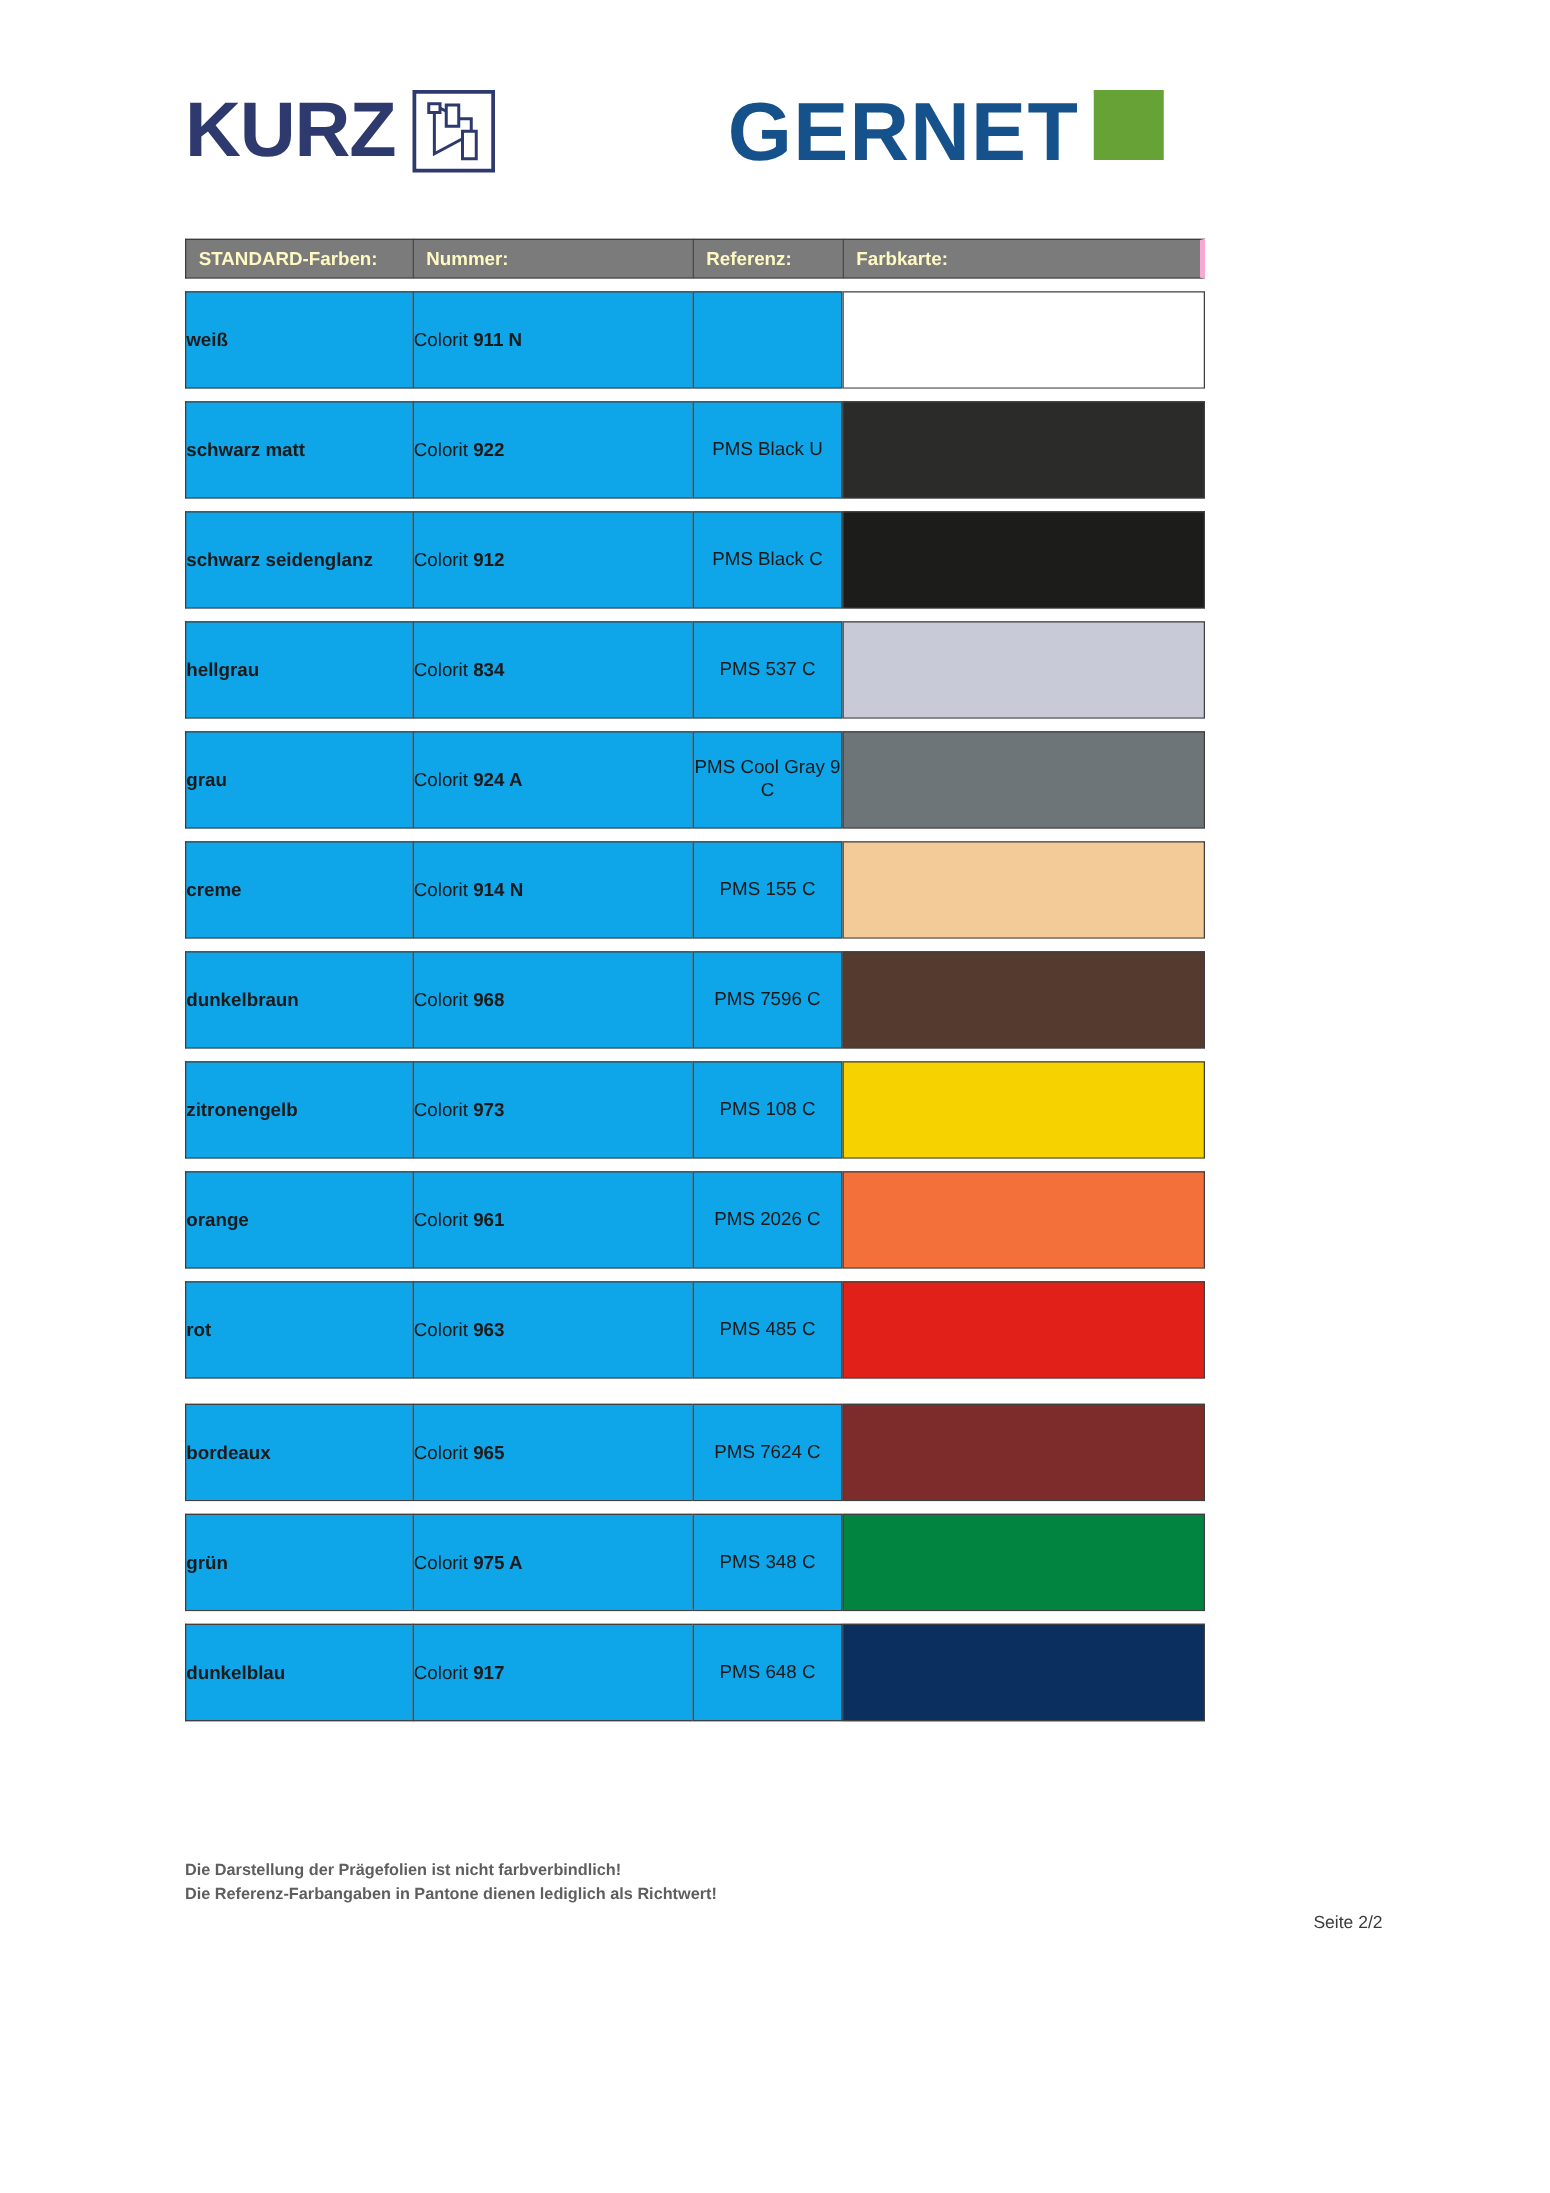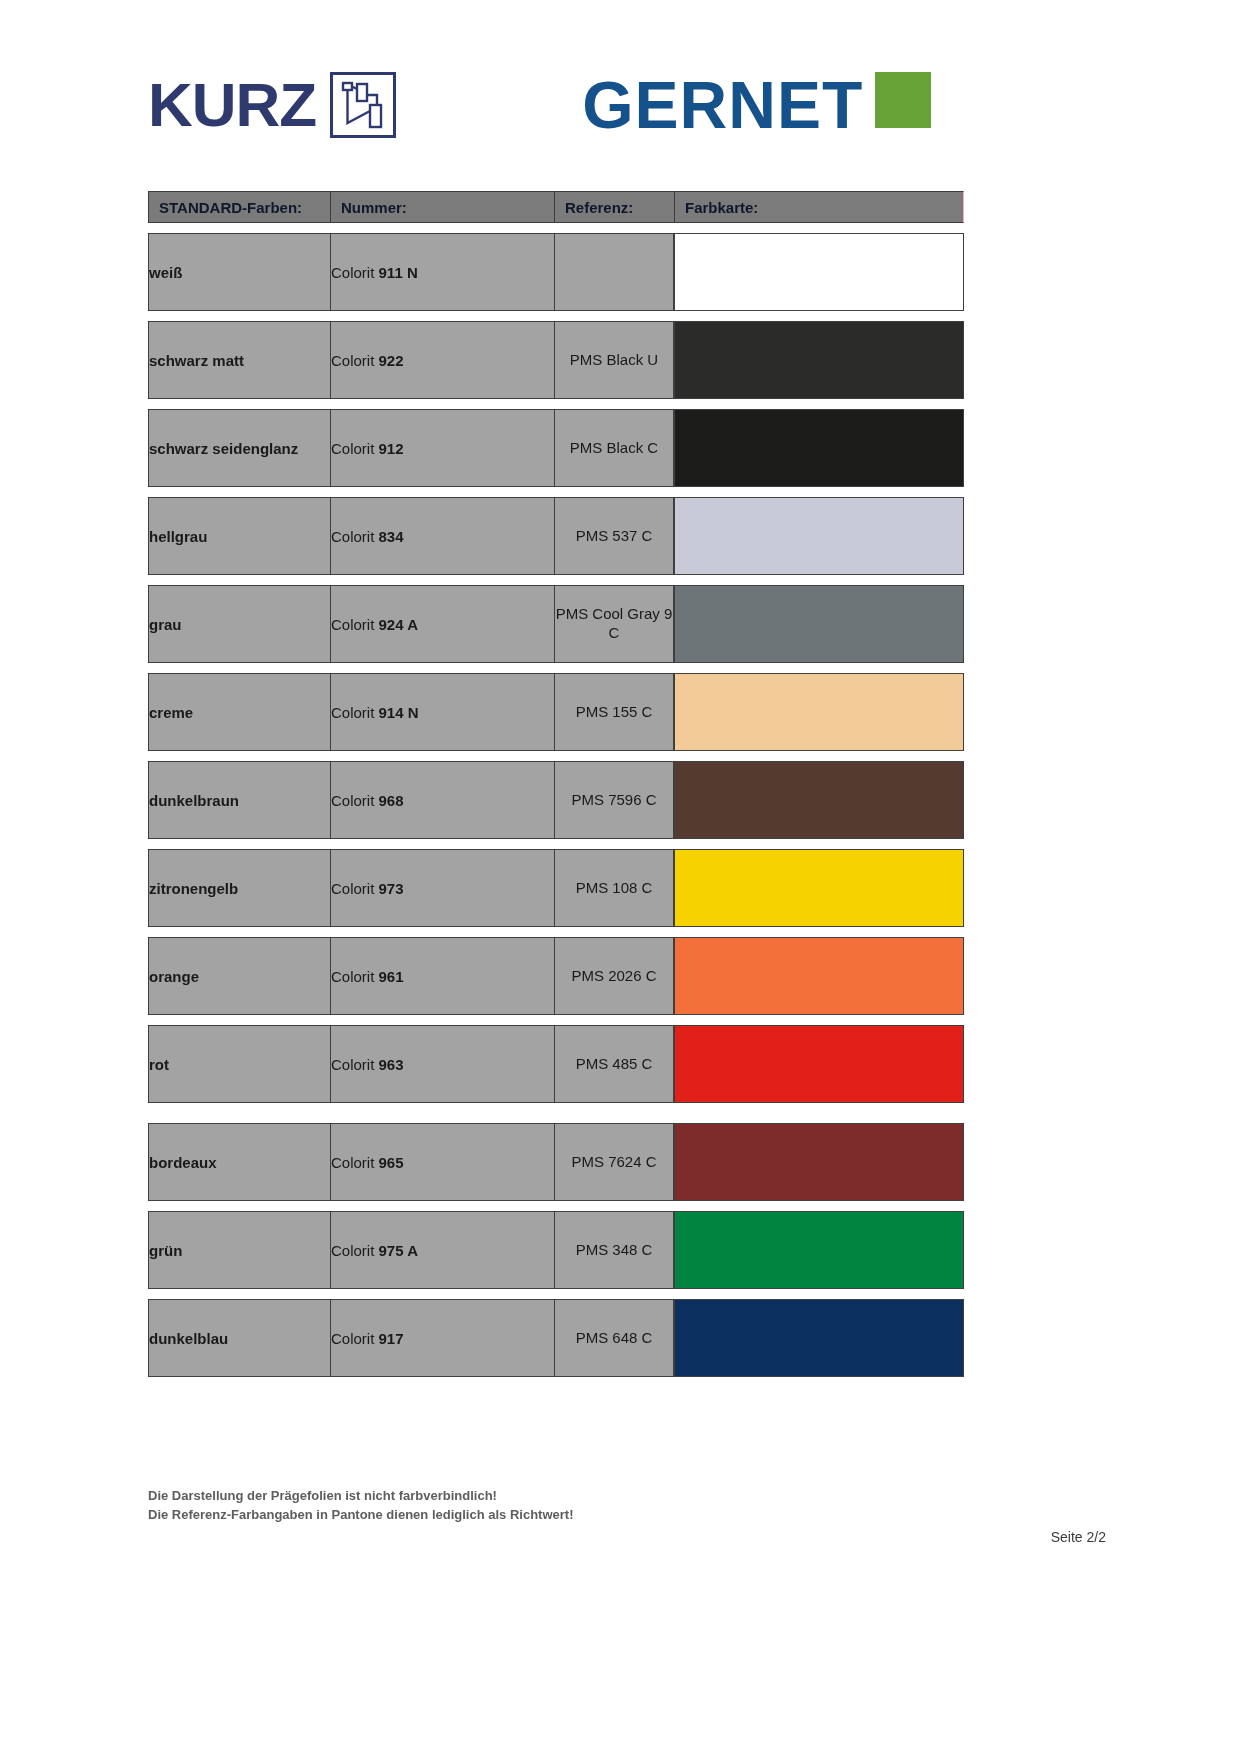--- a/index.html
+++ b/index.html
@@ -87,43 +87,43 @@
   }
 
   .color-table td, .color-table th {
     padding: 0;
     vertical-align: middle;
     box-sizing: border-box;
   }
 
   .thead-row th {
     background: #7b7b7b;
-    color: #0f172a;
+    color: #fef9c3;
     font-size: 15px;
     font-weight: bold;
     text-align: left;
     height: 32px;
     padding: 0 10px;
     border: 1px solid #3c3c3c;
     border-right: none;
   }
   .thead-row th:last-child {
-    border-right: 1px solid #f9a8d4;
+    border-right: 4px solid #f9a8d4;
     margin-left: 20px;
   }
 
   .spacer-row td { height: 10px; border: none; background: #ffffff; }
 
   .c-name   { width: 182px; }
   .c-num    { width: 224px; }
   .c-ref    { width: 120px; }
   .c-swatch { width: 290px; }
 
   .cell {
-    background: #a3a3a3;
+    background: #0ea5e9;
     border: 1.5px solid #3f3f3f;
     height: 78px;
     font-size: 15px;
   }
   .cell-name {
     font-weight: bold;
     padding: 0 12px;
     border-right: none;
   }
   .cell-num {

